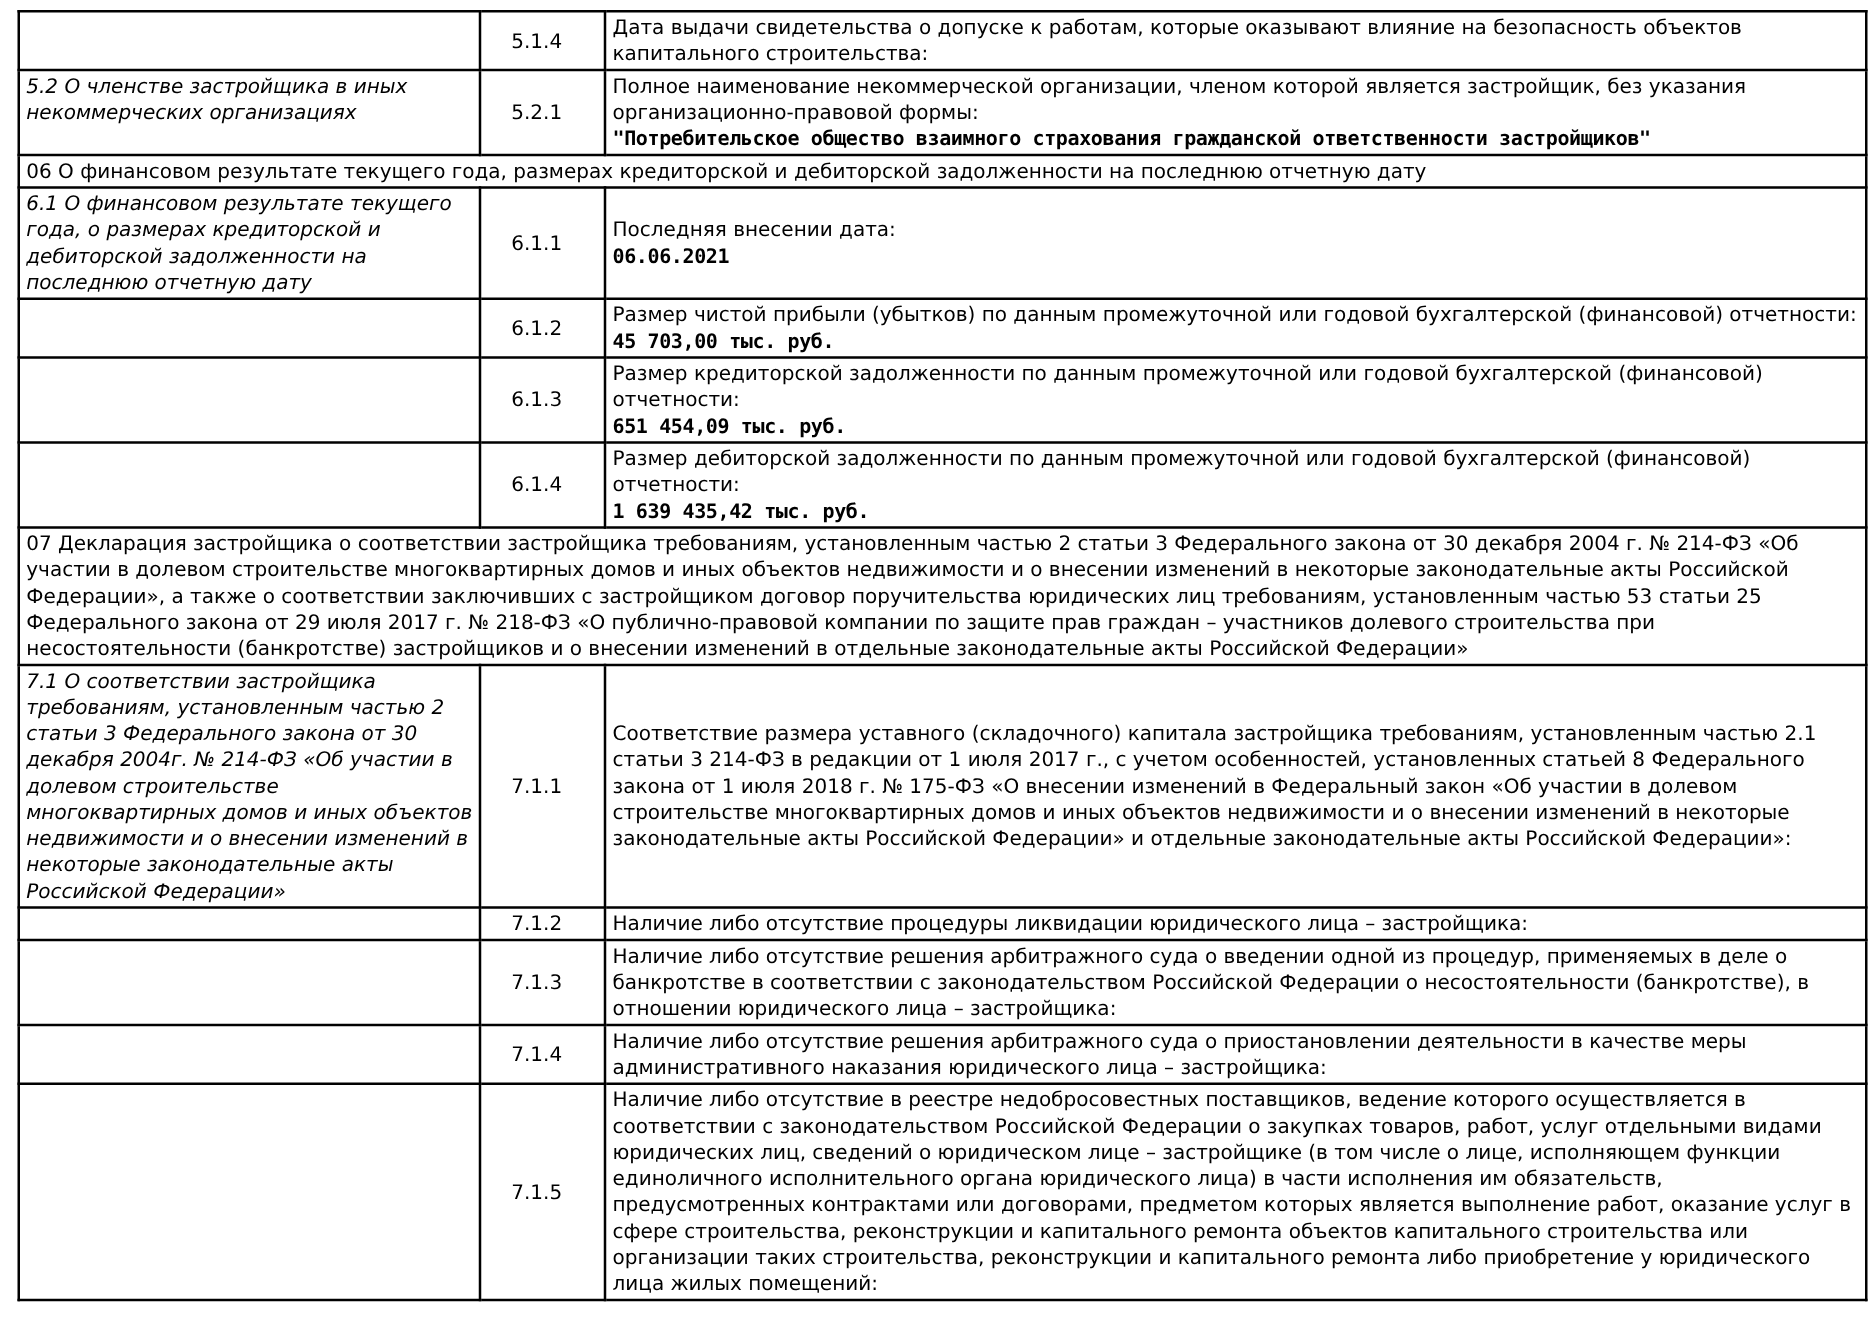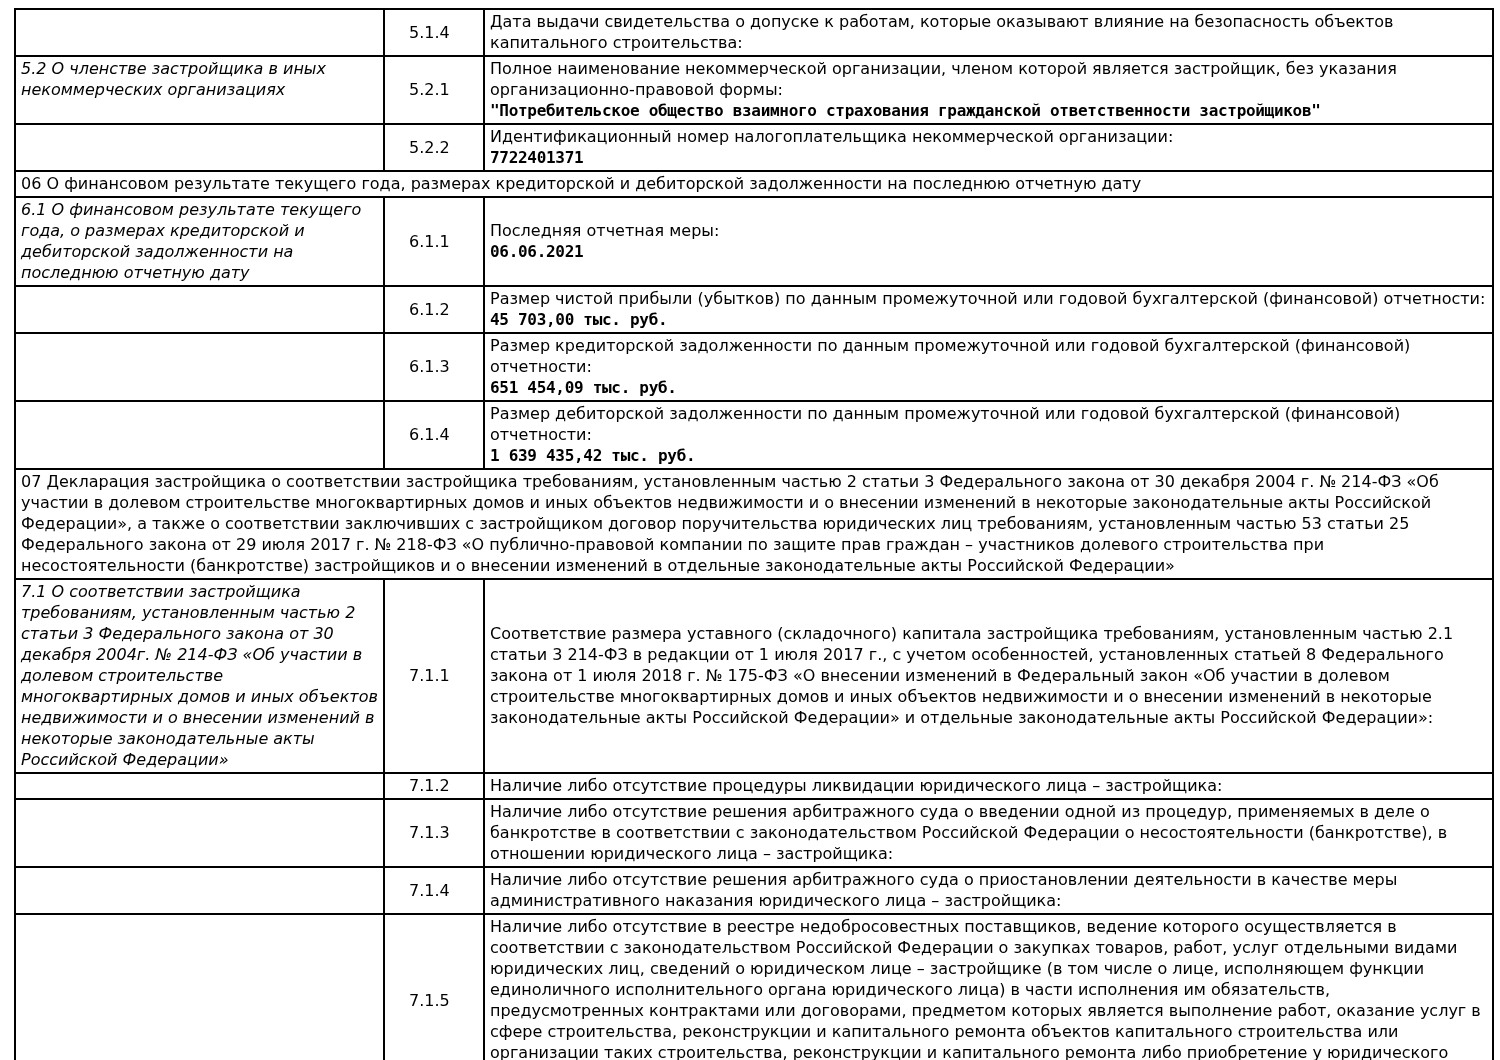--- a/index.html
+++ b/index.html
@@ -67,35 +67,27 @@
         </tr>
         <tr>
           <td class="col-section">5.2 О членстве застройщика в иных некоммерческих организациях</td>
           <td class="col-code">5.2.1</td>
           <td class="col-desc">
             <div class="label">Полное наименование некоммерческой организации, членом которой является застройщик, без указания организационно-правовой формы:</div>
             <div class="value">"Потребительское общество взаимного страхования гражданской ответственности застройщиков"</div>
           </td>
         </tr>
         <tr>
-          <td class="col-section"></td>
-          <td class="col-code">5.2.2</td>
-          <td class="col-desc">
-            <div class="label">Идентификационный номер налогоплательщика некоммерческой организации:</div>
-            <div class="value">7722401371</div>
-          </td>
-        </tr>
-        <tr>
           <td colspan="3" class="section-cell">06 О финансовом результате текущего года, размерах кредиторской и дебиторской задолженности на последнюю отчетную дату</td>
         </tr>
         <tr>
           <td class="col-section">6.1 О финансовом результате текущего года, о размерах кредиторской и дебиторской задолженности на последнюю отчетную дату</td>
           <td class="col-code">6.1.1</td>
           <td class="col-desc">
-            <div class="label">Последняя отчетная меры:</div>
+            <div class="label">Последняя внесении дата:</div>
             <div class="value">06.06.2021</div>
           </td>
         </tr>
         <tr>
           <td class="col-section"></td>
           <td class="col-code">6.1.2</td>
           <td class="col-desc">
             <div class="label">Размер чистой прибыли (убытков) по данным промежуточной или годовой бухгалтерской (финансовой) отчетности:</div>
             <div class="value">45 703,00 тыс. руб.</div>
           </td>

